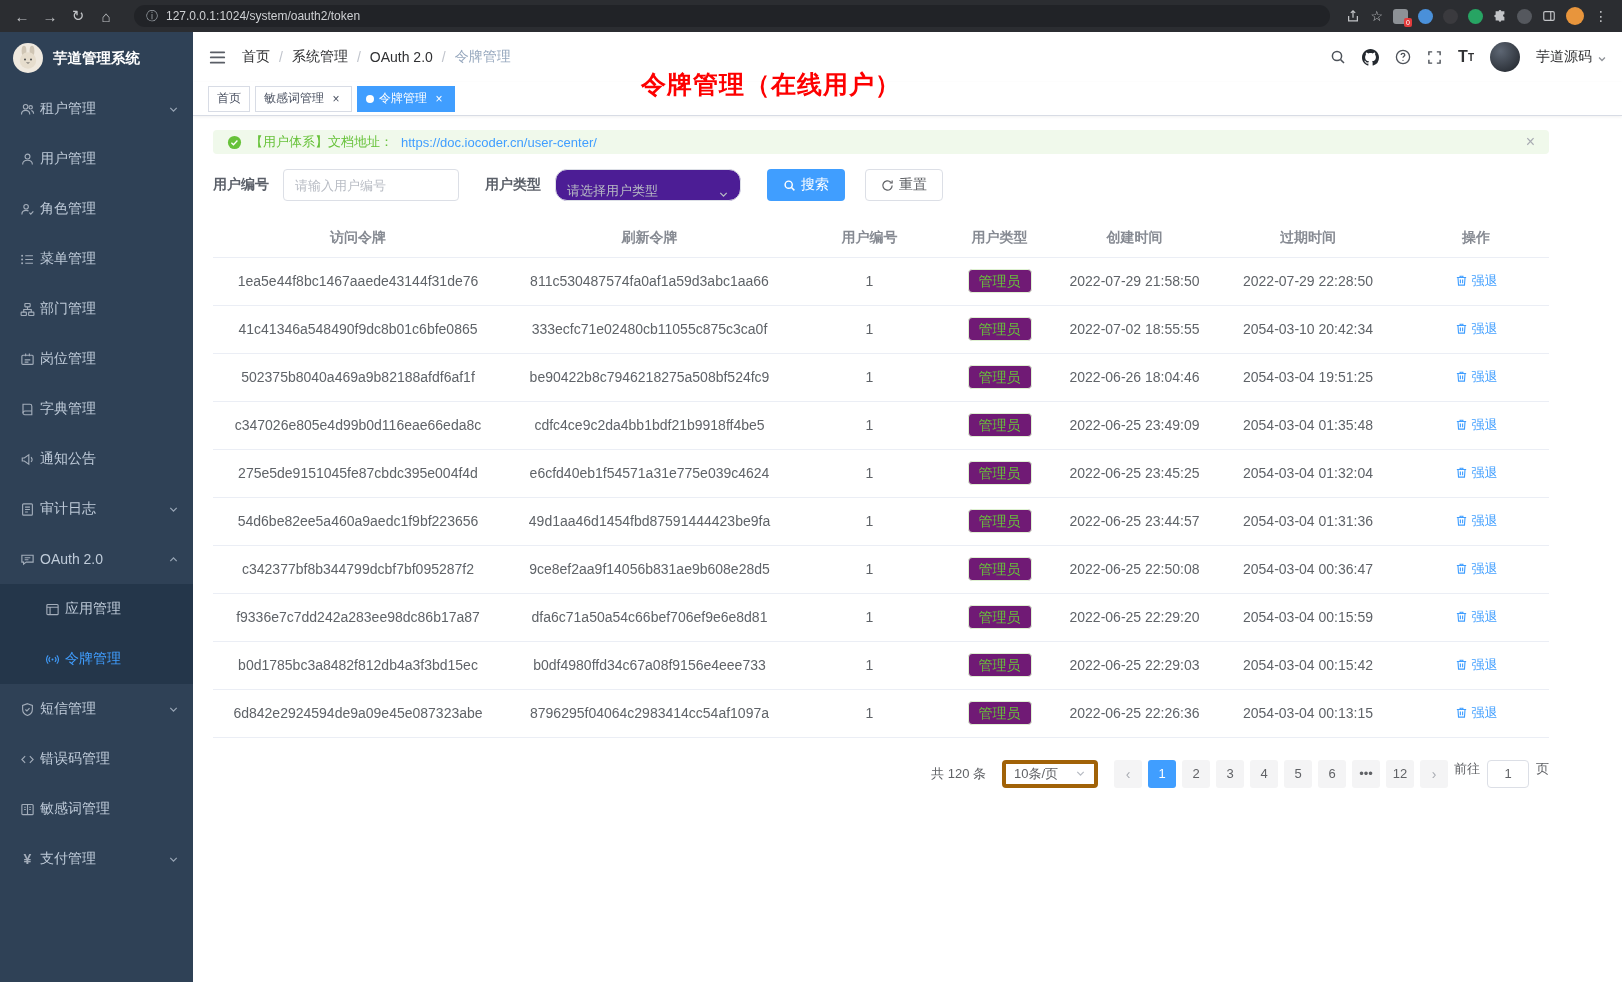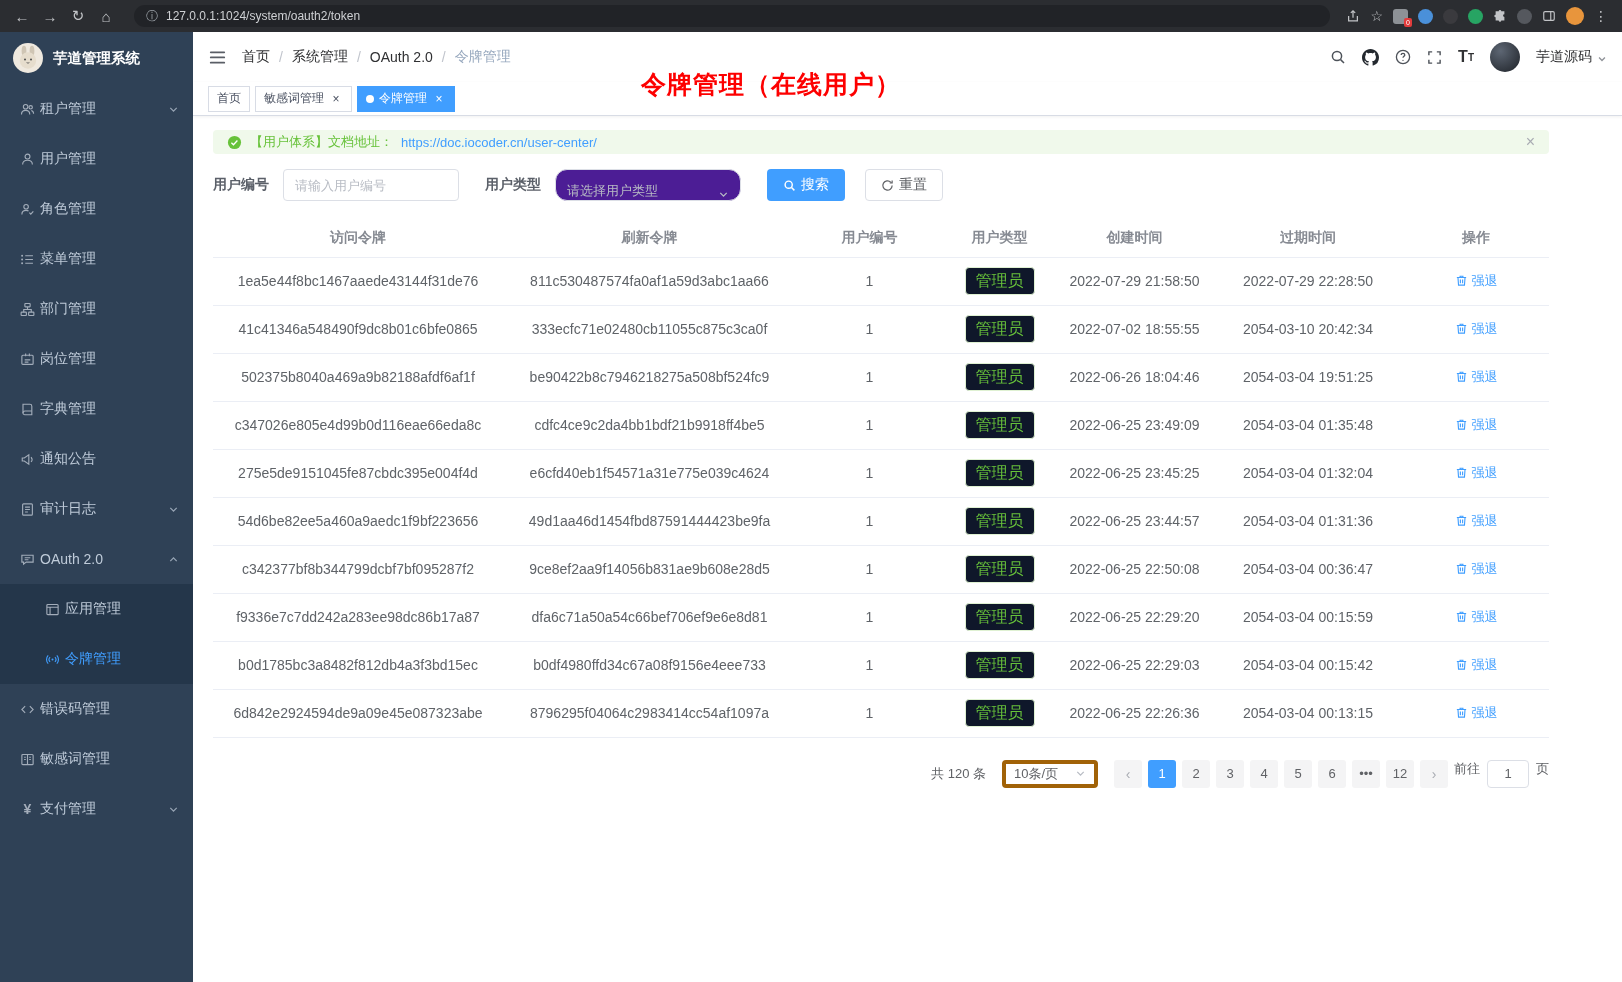--- a/index.html
+++ b/index.html
@@ -69,21 +69,21 @@
 .f-input::placeholder{color:#b8bcc4}
 .f-select{width:186px;height:32px;border:1px solid #dcdfe6;border-radius:12px;display:flex;align-items:flex-end;justify-content:space-between;padding:0 11px;color:#b8bcc4;font-size:13px;cursor:pointer;background:#4c1d95}
 .f-select .caret{color:#b8bcc4;display:flex}
 .btn{height:32px;border-radius:4px;font-size:14px;display:inline-flex;align-items:center;gap:5px;padding:0 15px;cursor:pointer;border:1px solid transparent;font-family:inherit}
 .btn-primary{background:#409eff;color:#fff;margin-left:26px}
 .btn-plain{background:#fff;color:#606266;border-color:#dcdfe6;margin-left:20px}
 
 table{border-collapse:collapse;width:1336px;margin-top:18px;table-layout:fixed}
 th{height:38px;font-size:14px;color:#868a92;font-weight:700;border-bottom:1px solid #ebeef5;text-align:center}
 td{height:48px;font-size:14px;color:#5f6368;border-bottom:1px solid #ebeef5;text-align:center;overflow:hidden;white-space:nowrap}
-.badge{display:inline-block;background:#0f172a;border:1px solid #dff1d2;color:#67c23a;font-size:16px;padding:3px 10px;border-radius:4px;line-height:1.2}
+.badge{display:inline-block;background:#701a75;border:1px solid #dff1d2;color:#67c23a;font-size:14px;padding:3px 10px;border-radius:4px;line-height:1.2}
 .action-link{color:#409eff;font-size:13px;display:inline-flex;align-items:center;gap:4px;cursor:pointer;text-decoration:none}
 
 .pagination{display:flex;align-items:center;justify-content:flex-end;width:1336px;margin-top:22px;gap:6px;color:#606266;font-size:13px}
 .pg-total{margin-right:10px;white-space:nowrap}
 .pg-size{width:96px;height:28px;border:4px solid #a16207;border-radius:4px;display:flex;align-items:center;justify-content:space-between;padding:0 8px;cursor:pointer;margin-right:10px;color:#606266}
 .pg-size .caret{color:#b8bcc4;display:flex}
 .pager{display:flex;align-items:center;gap:6px}
 .page-btn{min-width:28px;height:28px;padding:0 3px;background:#f4f4f5;border-radius:3px;display:inline-flex;align-items:center;justify-content:center;font-size:13px;color:#606266;cursor:pointer}
 .page-btn.active{background:#409eff;color:#fff}
 .page-btn.nav{color:#a8abb2;font-size:14px}
@@ -278,20 +278,34 @@
                 <path d="M5.4 10.6a3.8 3.8 0 0 1 0-5.2M10.6 5.4a3.8 3.8 0 0 1 0 5.2"></path>
                 <path d="M3.4 12.4a6.4 6.4 0 0 1 0-8.8M12.6 3.6a6.4 6.4 0 0 1 0 8.8"></path>
               </svg>
             </span>
             <span class="mi-label">令牌管理</span>
           </div>
         </div>
         <div class="menu-item ">
           <span class="mi-icon">
             <svg viewBox="0 0 16 16" width="15" height="15" fill="none" stroke="currentColor" stroke-width="1.2">
+              <path d="M8 1.8l5.2 1.8v4c0 3.2-2.1 5.6-5.2 6.8C4.9 13.2 2.8 10.8 2.8 7.6v-4z"></path>
+              <path d="M5.8 8l1.6 1.6 2.8-3"></path>
+            </svg>
+          </span>
+          <span class="mi-label">短信管理</span>
+          <span class="chev">
+            <svg width="11" height="11" viewBox="0 0 12 12" fill="none" stroke="currentColor" stroke-width="1.4">
+              <path d="M2.5 4.2L6 7.8l3.5-3.6"></path>
+            </svg>
+          </span>
+        </div>
+        <div class="menu-item ">
+          <span class="mi-icon">
+            <svg viewBox="0 0 16 16" width="15" height="15" fill="none" stroke="currentColor" stroke-width="1.2">
               <path d="M5.5 4.5L2 8l3.5 3.5M10.5 4.5L14 8l-3.5 3.5"></path>
             </svg>
           </span>
           <span class="mi-label">错误码管理</span>
         </div>
         <div class="menu-item ">
           <span class="mi-icon">
             <svg viewBox="0 0 16 16" width="15" height="15" fill="none" stroke="currentColor" stroke-width="1.2">
               <rect x="2" y="2.6" width="12" height="10.8" rx="1"></rect>
               <path d="M8 2.6v10.8M4.4 5.6h1.8M4.4 8h1.8M9.8 5.6h1.8M9.8 8h1.8"></path>

